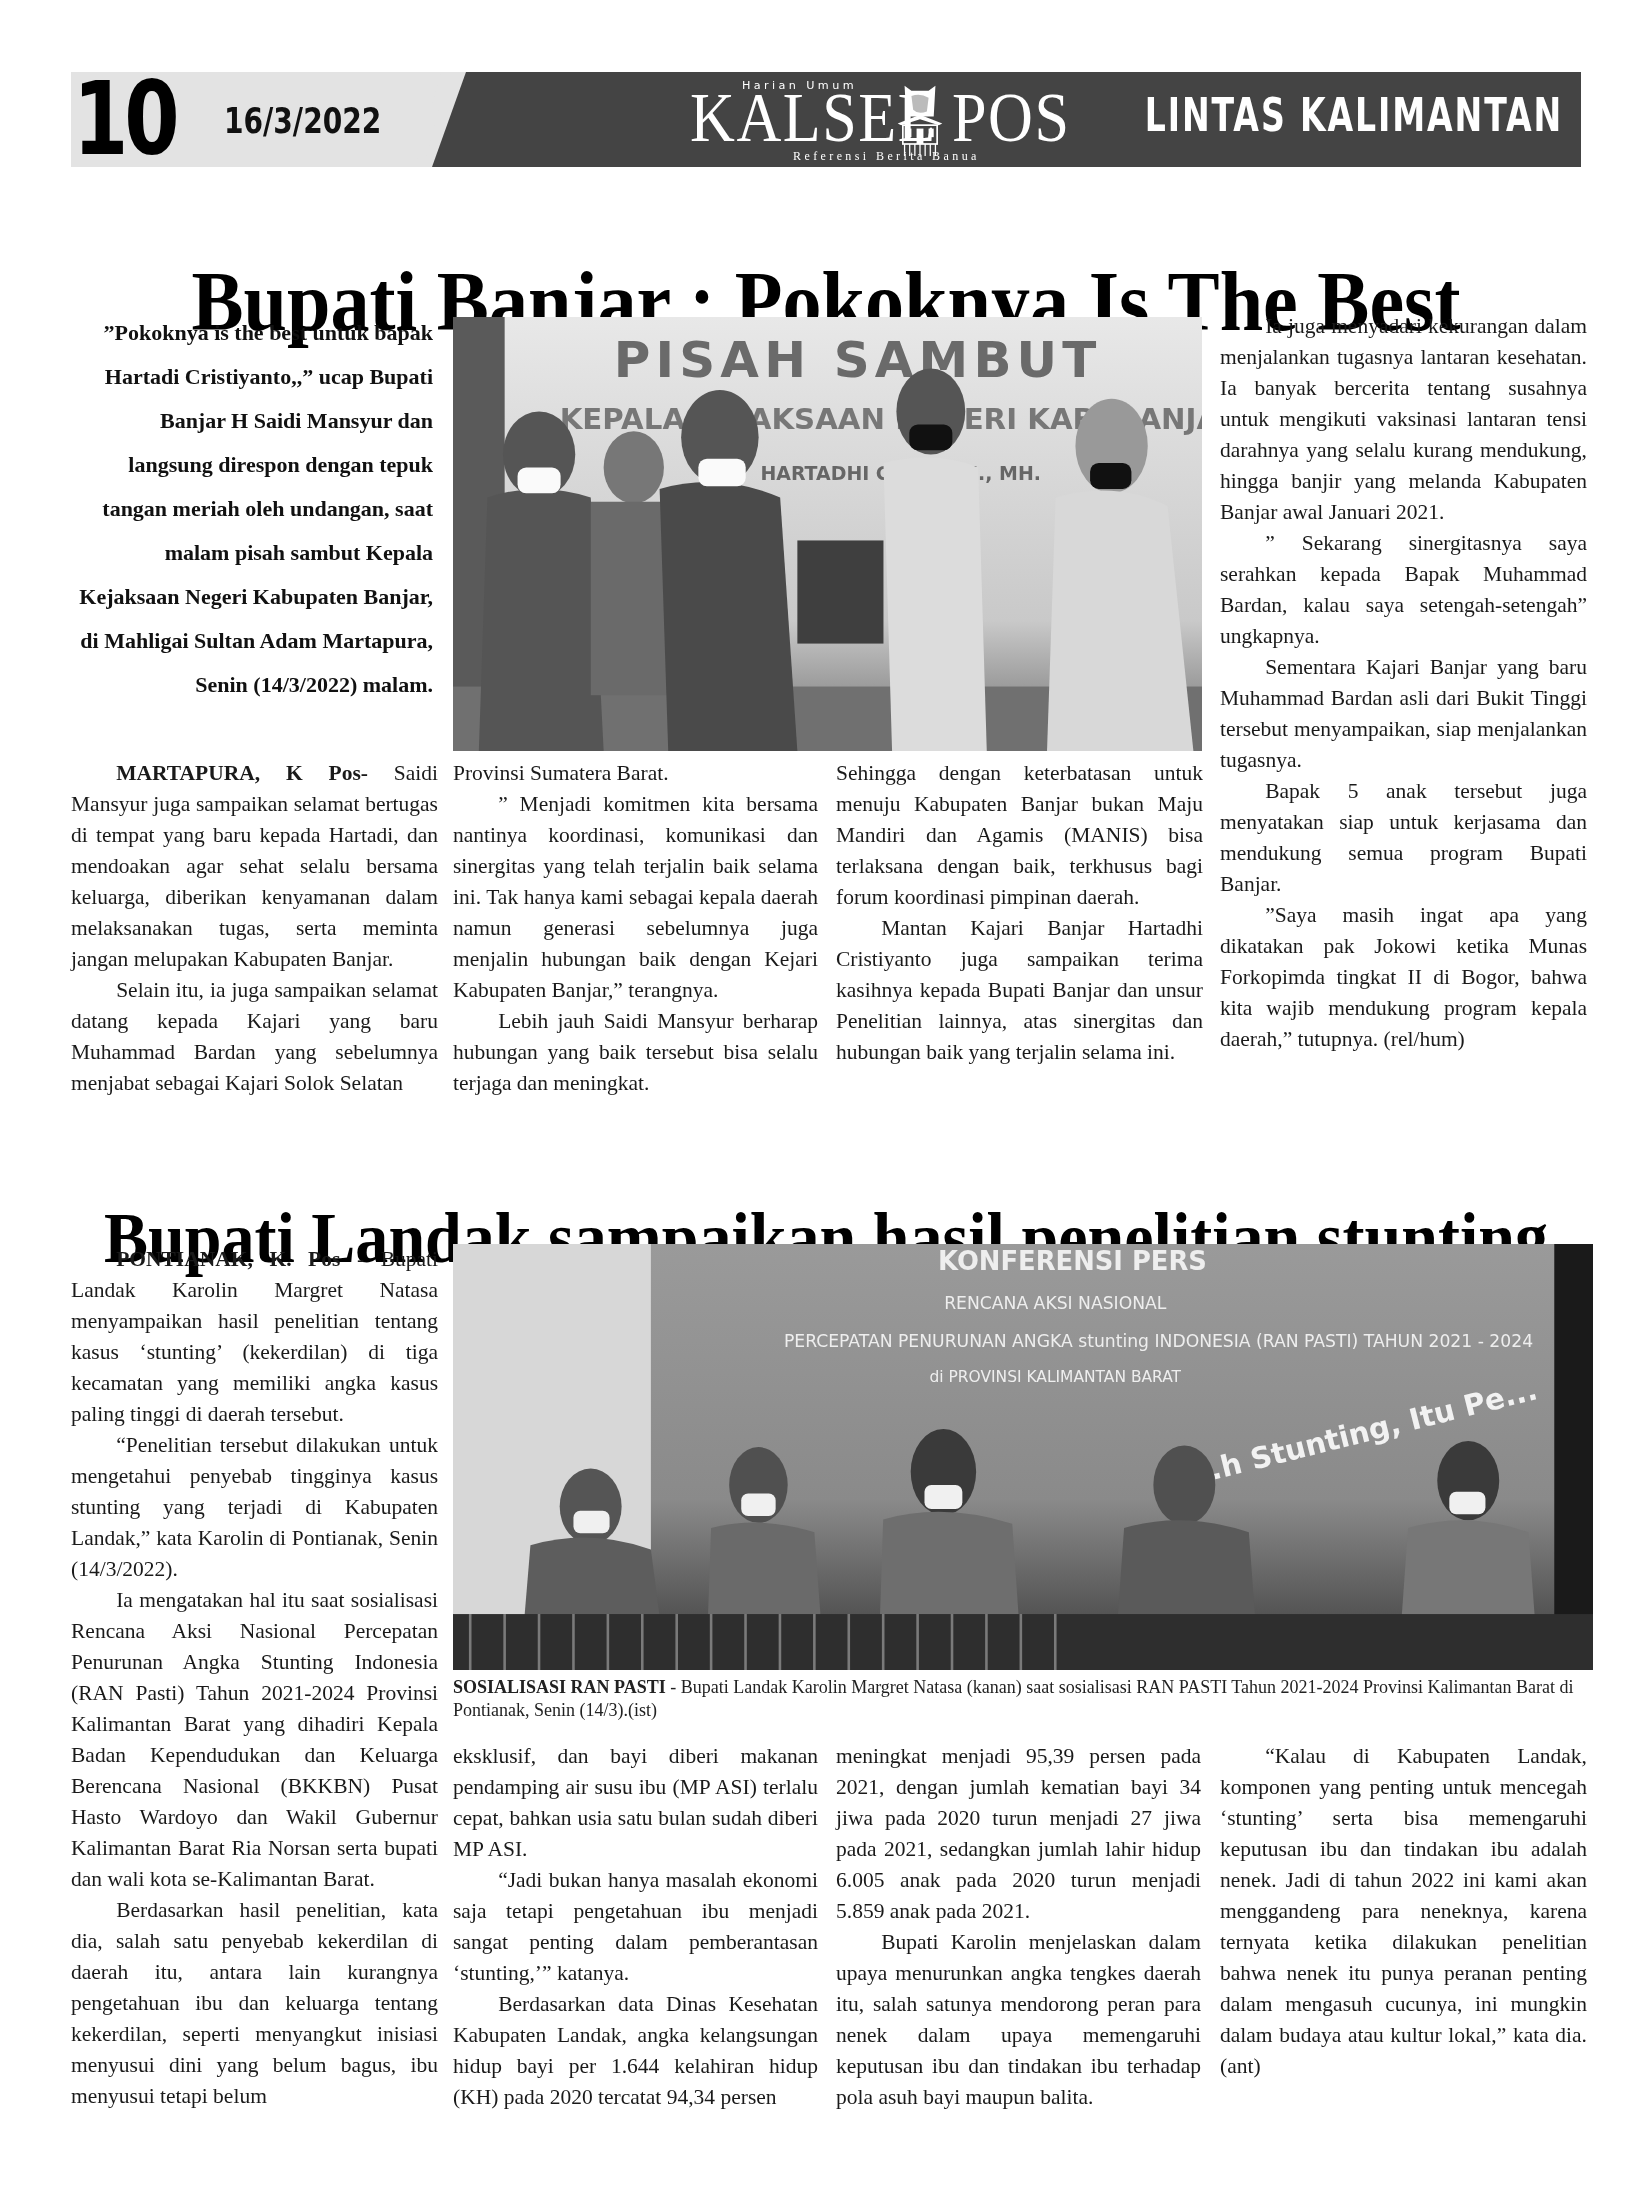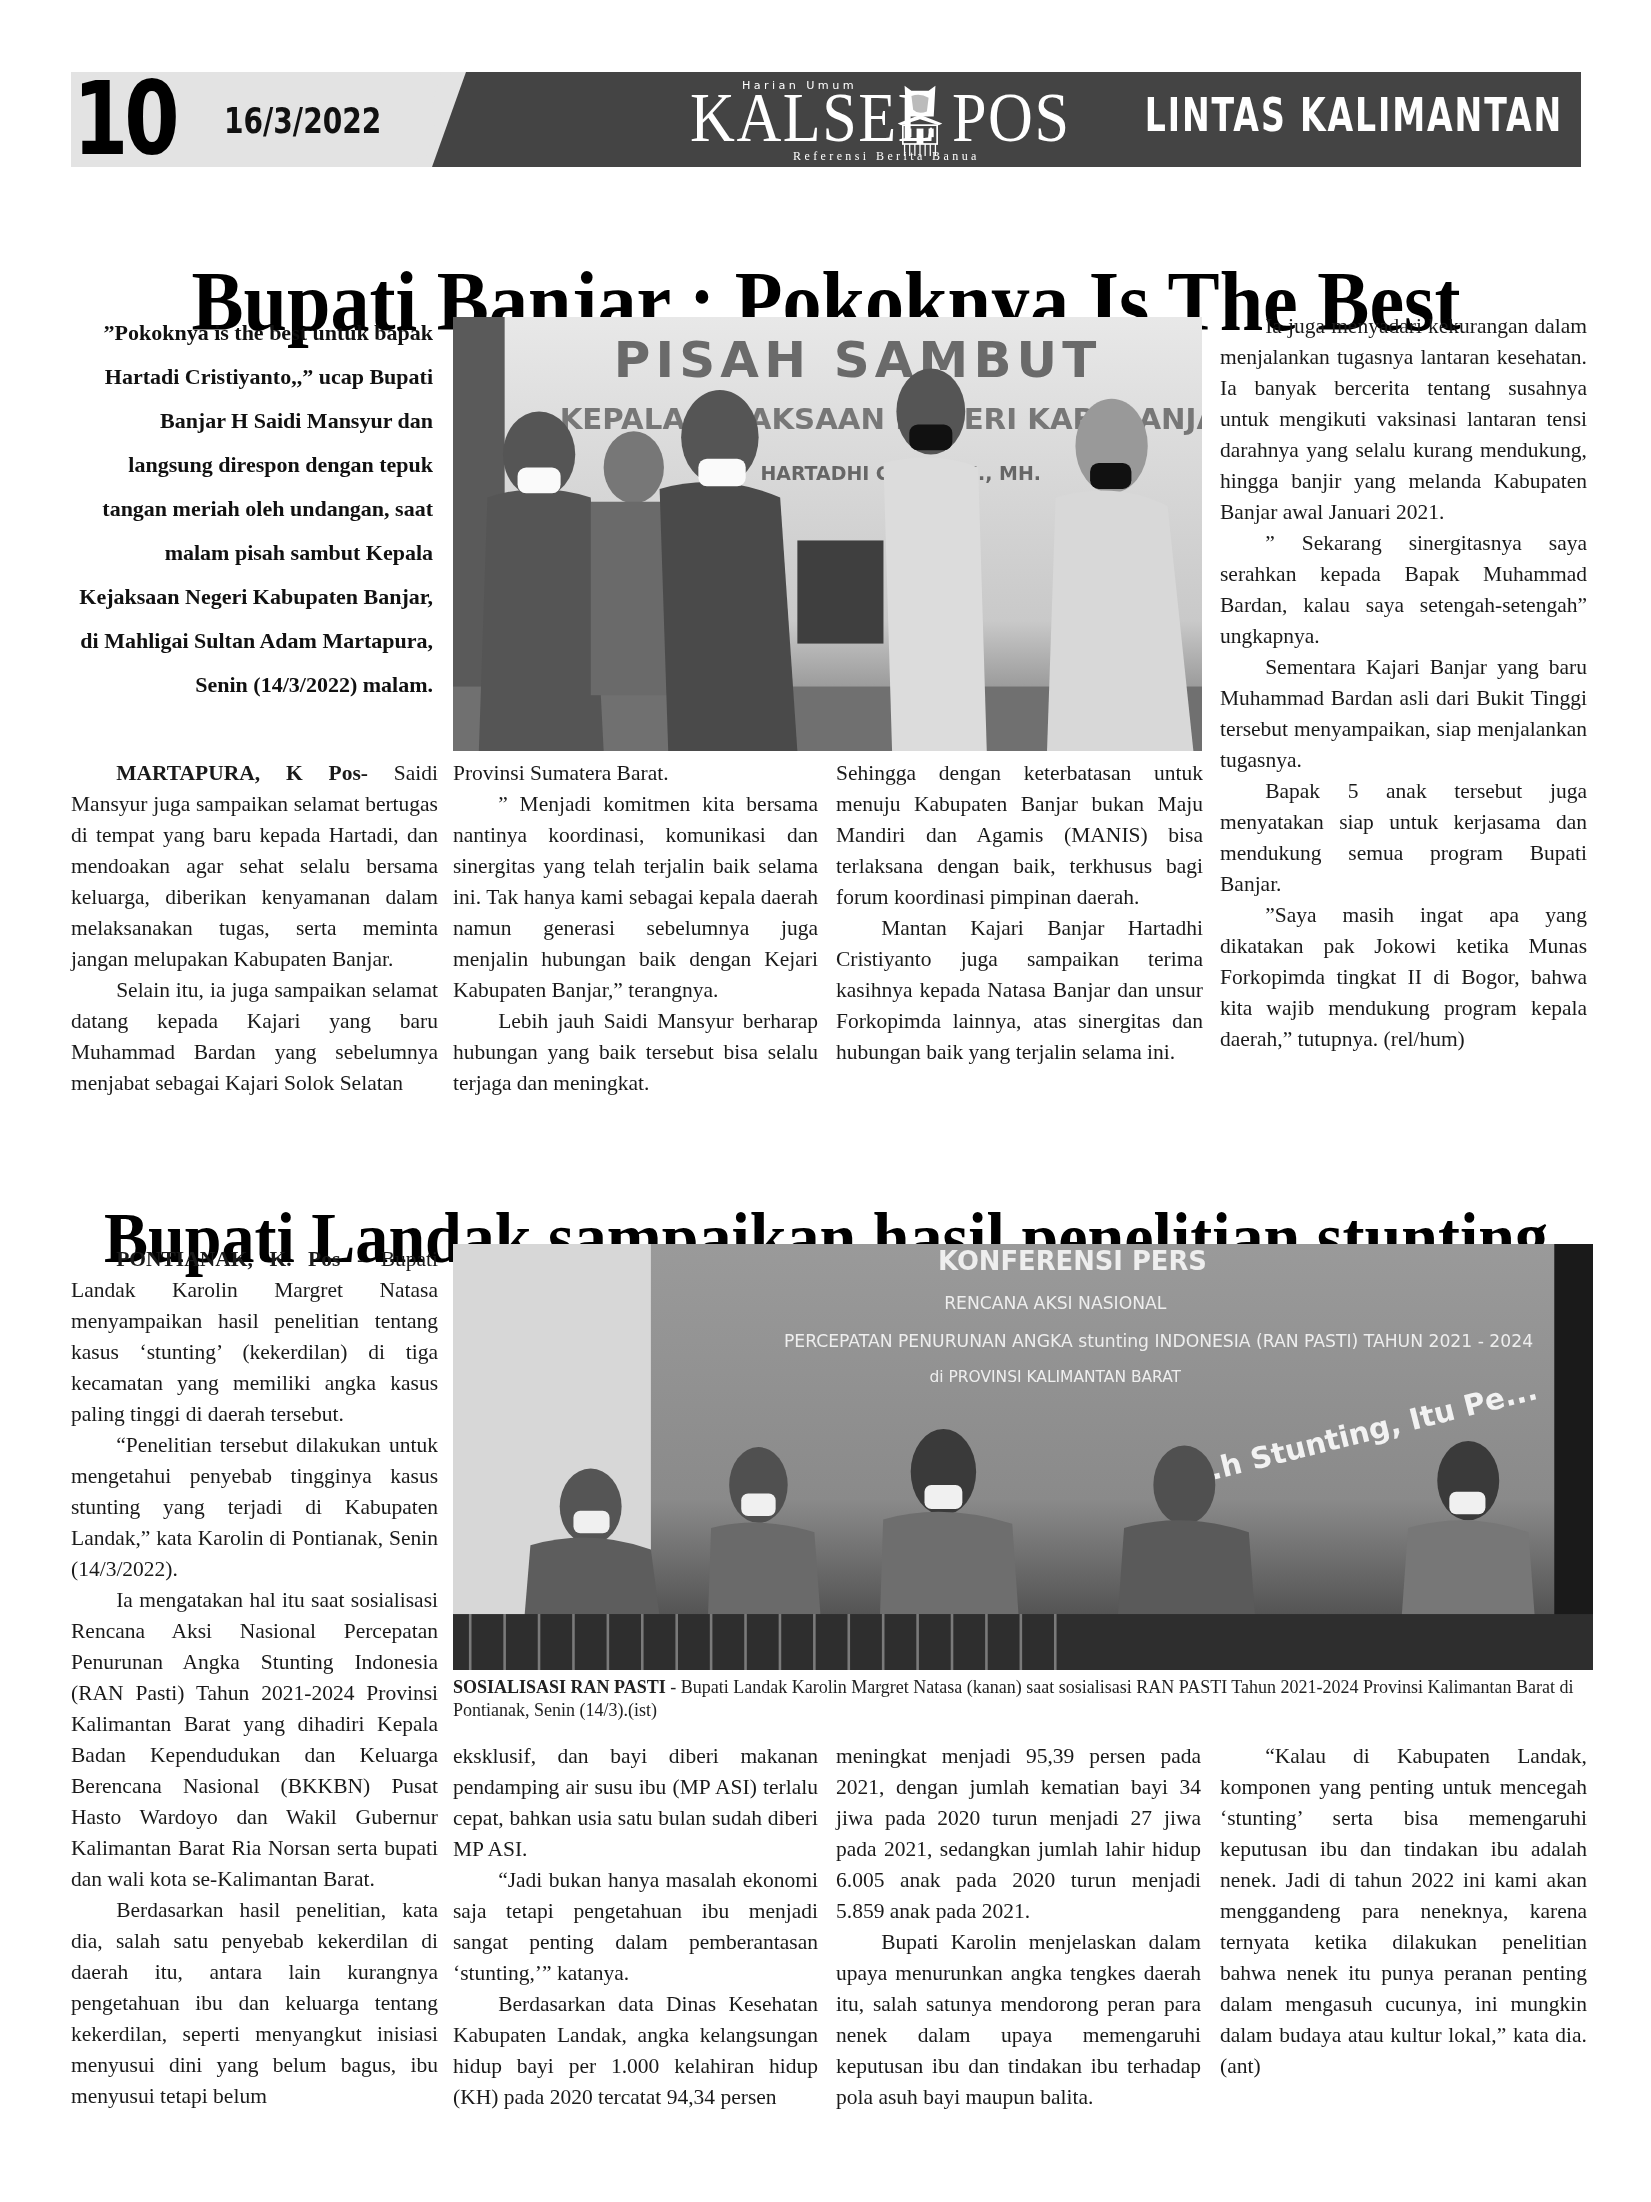--- a/index.html
+++ b/index.html
@@ -118,21 +118,21 @@
 </div>
 
 <div class="col" style="left:453px; top:758px; width:365px;">
   <p class="noindent">Provinsi Sumatera Barat.</p>
   <p>” Menjadi komitmen kita bersama nantinya koordinasi, komunikasi dan sinergitas yang telah terjalin baik selama ini. Tak hanya kami sebagai kepala daerah namun generasi sebelumnya juga menjalin hubungan baik dengan Kejari Kabupaten Banjar,” terangnya.</p>
   <p>Lebih jauh Saidi Mansyur berharap hubungan yang baik tersebut bisa selalu terjaga dan meningkat.</p>
 </div>
 
 <div class="col" style="left:836px; top:758px; width:367px;">
   <p class="noindent">Sehingga dengan keterbatasan untuk menuju Kabupaten Banjar bukan Maju Mandiri dan Agamis (MANIS) bisa terlaksana dengan baik, terkhusus bagi forum koordinasi pimpinan daerah.</p>
-  <p>Mantan Kajari Banjar Hartadhi Cristiyanto juga sampaikan terima kasihnya kepada Natasa Banjar dan unsur Forkopimda lainnya, atas sinergitas dan hubungan baik yang terjalin selama ini.</p>
+  <p>Mantan Kajari Banjar Hartadhi Cristiyanto juga sampaikan terima kasihnya kepada Bupati Banjar dan unsur Penelitian lainnya, atas sinergitas dan hubungan baik yang terjalin selama ini.</p>
 </div>
 
 <div class="col" style="left:1220px; top:311px; width:367px;">
   <p>Ia juga menyadari kekurangan dalam menjalankan tugasnya lantaran kesehatan. Ia banyak bercerita tentang susahnya untuk mengikuti vaksinasi lantaran tensi darahnya yang selalu kurang mendukung, hingga banjir yang melanda Kabupaten Banjar awal Januari 2021.</p>
   <p>” Sekarang sinergitasnya saya serahkan kepada Bapak Muhammad Bardan, kalau saya setengah-setengah” ungkapnya.</p>
   <p>Sementara Kajari Banjar yang baru Muhammad Bardan asli dari Bukit Tinggi tersebut menyampaikan, siap menjalankan tugasnya.</p>
   <p>Bapak 5 anak tersebut juga menyatakan siap untuk kerjasama dan mendukung semua program Bupati Banjar.</p>
   <p>”Saya masih ingat apa yang dikatakan pak Jokowi ketika Munas Forkopimda tingkat II di Bogor, bahwa kita wajib mendukung program kepala daerah,” tutupnya. (rel/hum)</p>
 </div>
 
@@ -186,21 +186,21 @@
 <div class="col" style="left:71px; top:1244px; width:367px;">
   <p><span class="dateline">PONTIANAK, K. Pos</span><span> - Bupati Landak Karolin Margret Natasa menyampaikan hasil penelitian tentang kasus ‘stunting’ (kekerdilan) di tiga kecamatan yang memiliki angka kasus paling tinggi di daerah tersebut.</span></p>
   <p>“Penelitian tersebut dilakukan untuk mengetahui penyebab tingginya kasus stunting yang terjadi di Kabupaten Landak,” kata Karolin di Pontianak, Senin (14/3/2022).</p>
   <p>Ia mengatakan hal itu saat sosialisasi Rencana Aksi Nasional Percepatan Penurunan Angka Stunting Indonesia (RAN Pasti) Tahun 2021-2024 Provinsi Kalimantan Barat yang dihadiri Kepala Badan Kependudukan dan Keluarga Berencana Nasional (BKKBN) Pusat Hasto Wardoyo dan Wakil Gubernur Kalimantan Barat Ria Norsan serta bupati dan wali kota se-Kalimantan Barat.</p>
   <p>Berdasarkan hasil penelitian, kata dia, salah satu penyebab kekerdilan di daerah itu, antara lain kurangnya pengetahuan ibu dan keluarga tentang kekerdilan, seperti menyangkut inisiasi menyusui dini yang belum bagus, ibu menyusui tetapi belum</p>
 </div>
 
 <div class="col" style="left:453px; top:1741px; width:365px;">
   <p class="noindent">eksklusif, dan bayi diberi makanan pendamping air susu ibu (MP ASI) terlalu cepat, bahkan usia satu bulan sudah diberi MP ASI.</p>
   <p>“Jadi bukan hanya masalah ekonomi saja tetapi pengetahuan ibu menjadi sangat penting dalam pemberantasan ‘stunting,’” katanya.</p>
-  <p>Berdasarkan data Dinas Kesehatan Kabupaten Landak, angka kelangsungan hidup bayi per 1.000 kelahiran hidup (KH) pada 2020 tercatat 94,34 persen</p>
+  <p>Berdasarkan data Dinas Kesehatan Kabupaten Landak, angka kelangsungan hidup bayi per 1.644 kelahiran hidup (KH) pada 2020 tercatat 94,34 persen</p>
 </div>
 
 <div class="col" style="left:836px; top:1741px; width:365px;">
   <p class="noindent">meningkat menjadi 95,39 persen pada 2021, dengan jumlah kematian bayi 34 jiwa pada 2020 turun menjadi 27 jiwa pada 2021, sedangkan jumlah lahir hidup 6.005 anak pada 2020 turun menjadi 5.859 anak pada 2021.</p>
   <p>Bupati Karolin menjelaskan dalam upaya menurunkan angka tengkes daerah itu, salah satunya mendorong peran para nenek dalam upaya memengaruhi keputusan ibu dan tindakan ibu terhadap pola asuh bayi maupun balita.</p>
 </div>
 
 <div class="col" style="left:1220px; top:1741px; width:367px;">
   <p>“Kalau di Kabupaten Landak, komponen yang penting untuk mencegah ‘stunting’ serta bisa memengaruhi keputusan ibu dan tindakan ibu adalah nenek. Jadi di tahun 2022 ini kami akan menggandeng para neneknya, karena ternyata ketika dilakukan penelitian bahwa nenek itu punya peranan penting dalam mengasuh cucunya, ini mungkin dalam budaya atau kultur lokal,” kata dia.(ant)</p>
 </div>

